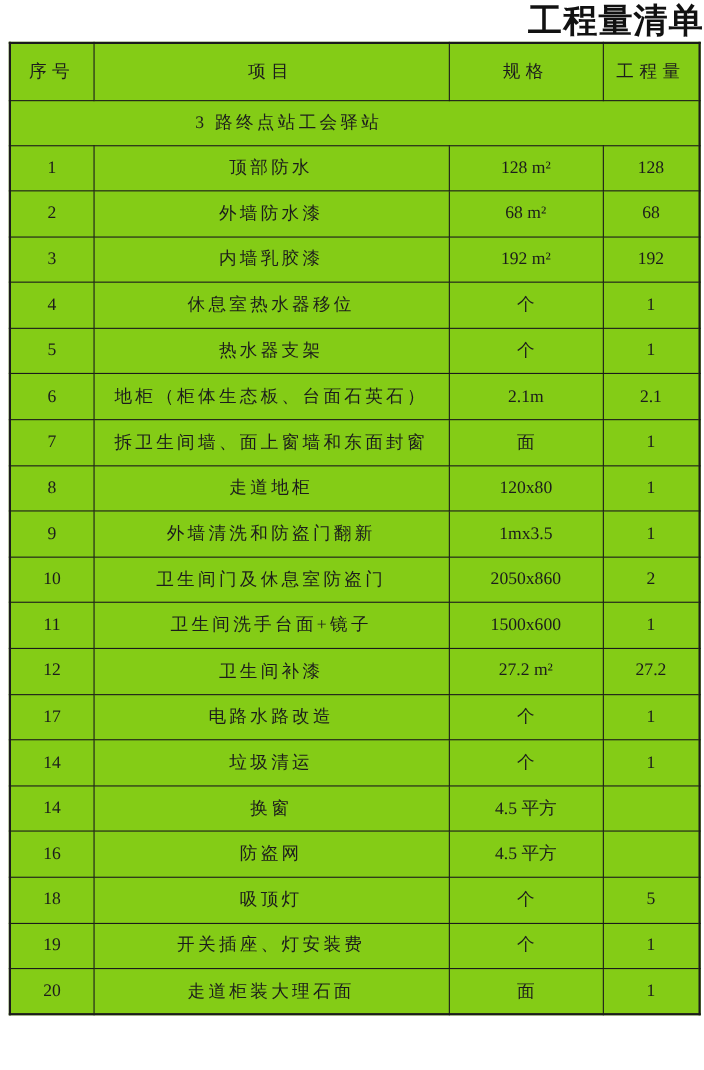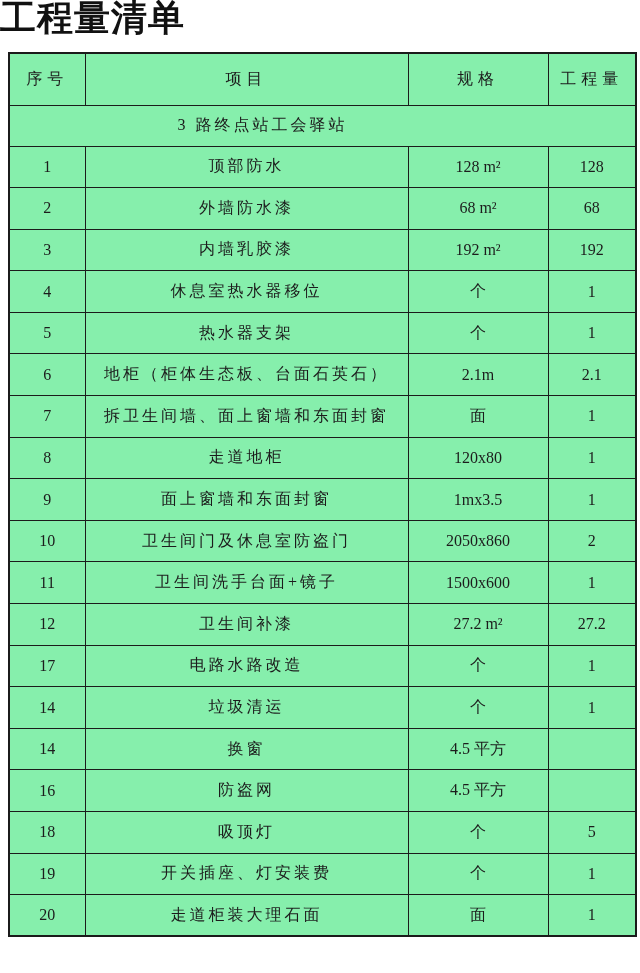--- a/index.html
+++ b/index.html
@@ -13,35 +13,35 @@
     height: 973px;
     background: #ffffff;
     font-family: "Liberation Serif", "DejaVu Serif", serif;
     color: #1c1c1c;
     overflow: hidden;
   }
   .doc-title {
     margin: 0;
     height: 26px;
     line-height: 37px;
-    text-align: left;
-    font-size: 36px;
+    text-align: right;
+    font-size: 31px;
     font-weight: bold;
     letter-spacing: 1px;
     color: #111111;
   }
   table.qty-table {
     position: absolute;
-    top: 52px;
+    top: 38px;
     left: 8px;
     width: 627px;
     border-collapse: collapse;
     table-layout: fixed;
     border: 2px solid #1b1b1b;
-    background: #86efac;
+    background: #84cc16;
   }
   .qty-table th,
   .qty-table td {
     border: 1px solid #1b1b1b;
     padding: 0;
     text-align: center;
     vertical-align: middle;
     font-size: 16px;
     font-weight: normal;
     color: #1c1c1c;
@@ -133,21 +133,21 @@
           <td class="cell-qty">1</td>
         </tr>
         <tr class="data-row">
           <td class="cell-no">8</td>
           <td class="cell-item">走道地柜</td>
           <td class="cell-spec">120x80</td>
           <td class="cell-qty">1</td>
         </tr>
         <tr class="data-row">
           <td class="cell-no">9</td>
-          <td class="cell-item">面上窗墙和东面封窗</td>
+          <td class="cell-item">外墙清洗和防盗门翻新</td>
           <td class="cell-spec">1mx3.5</td>
           <td class="cell-qty">1</td>
         </tr>
         <tr class="data-row">
           <td class="cell-no">10</td>
           <td class="cell-item">卫生间门及休息室防盗门</td>
           <td class="cell-spec">2050x860</td>
           <td class="cell-qty">2</td>
         </tr>
         <tr class="data-row">

